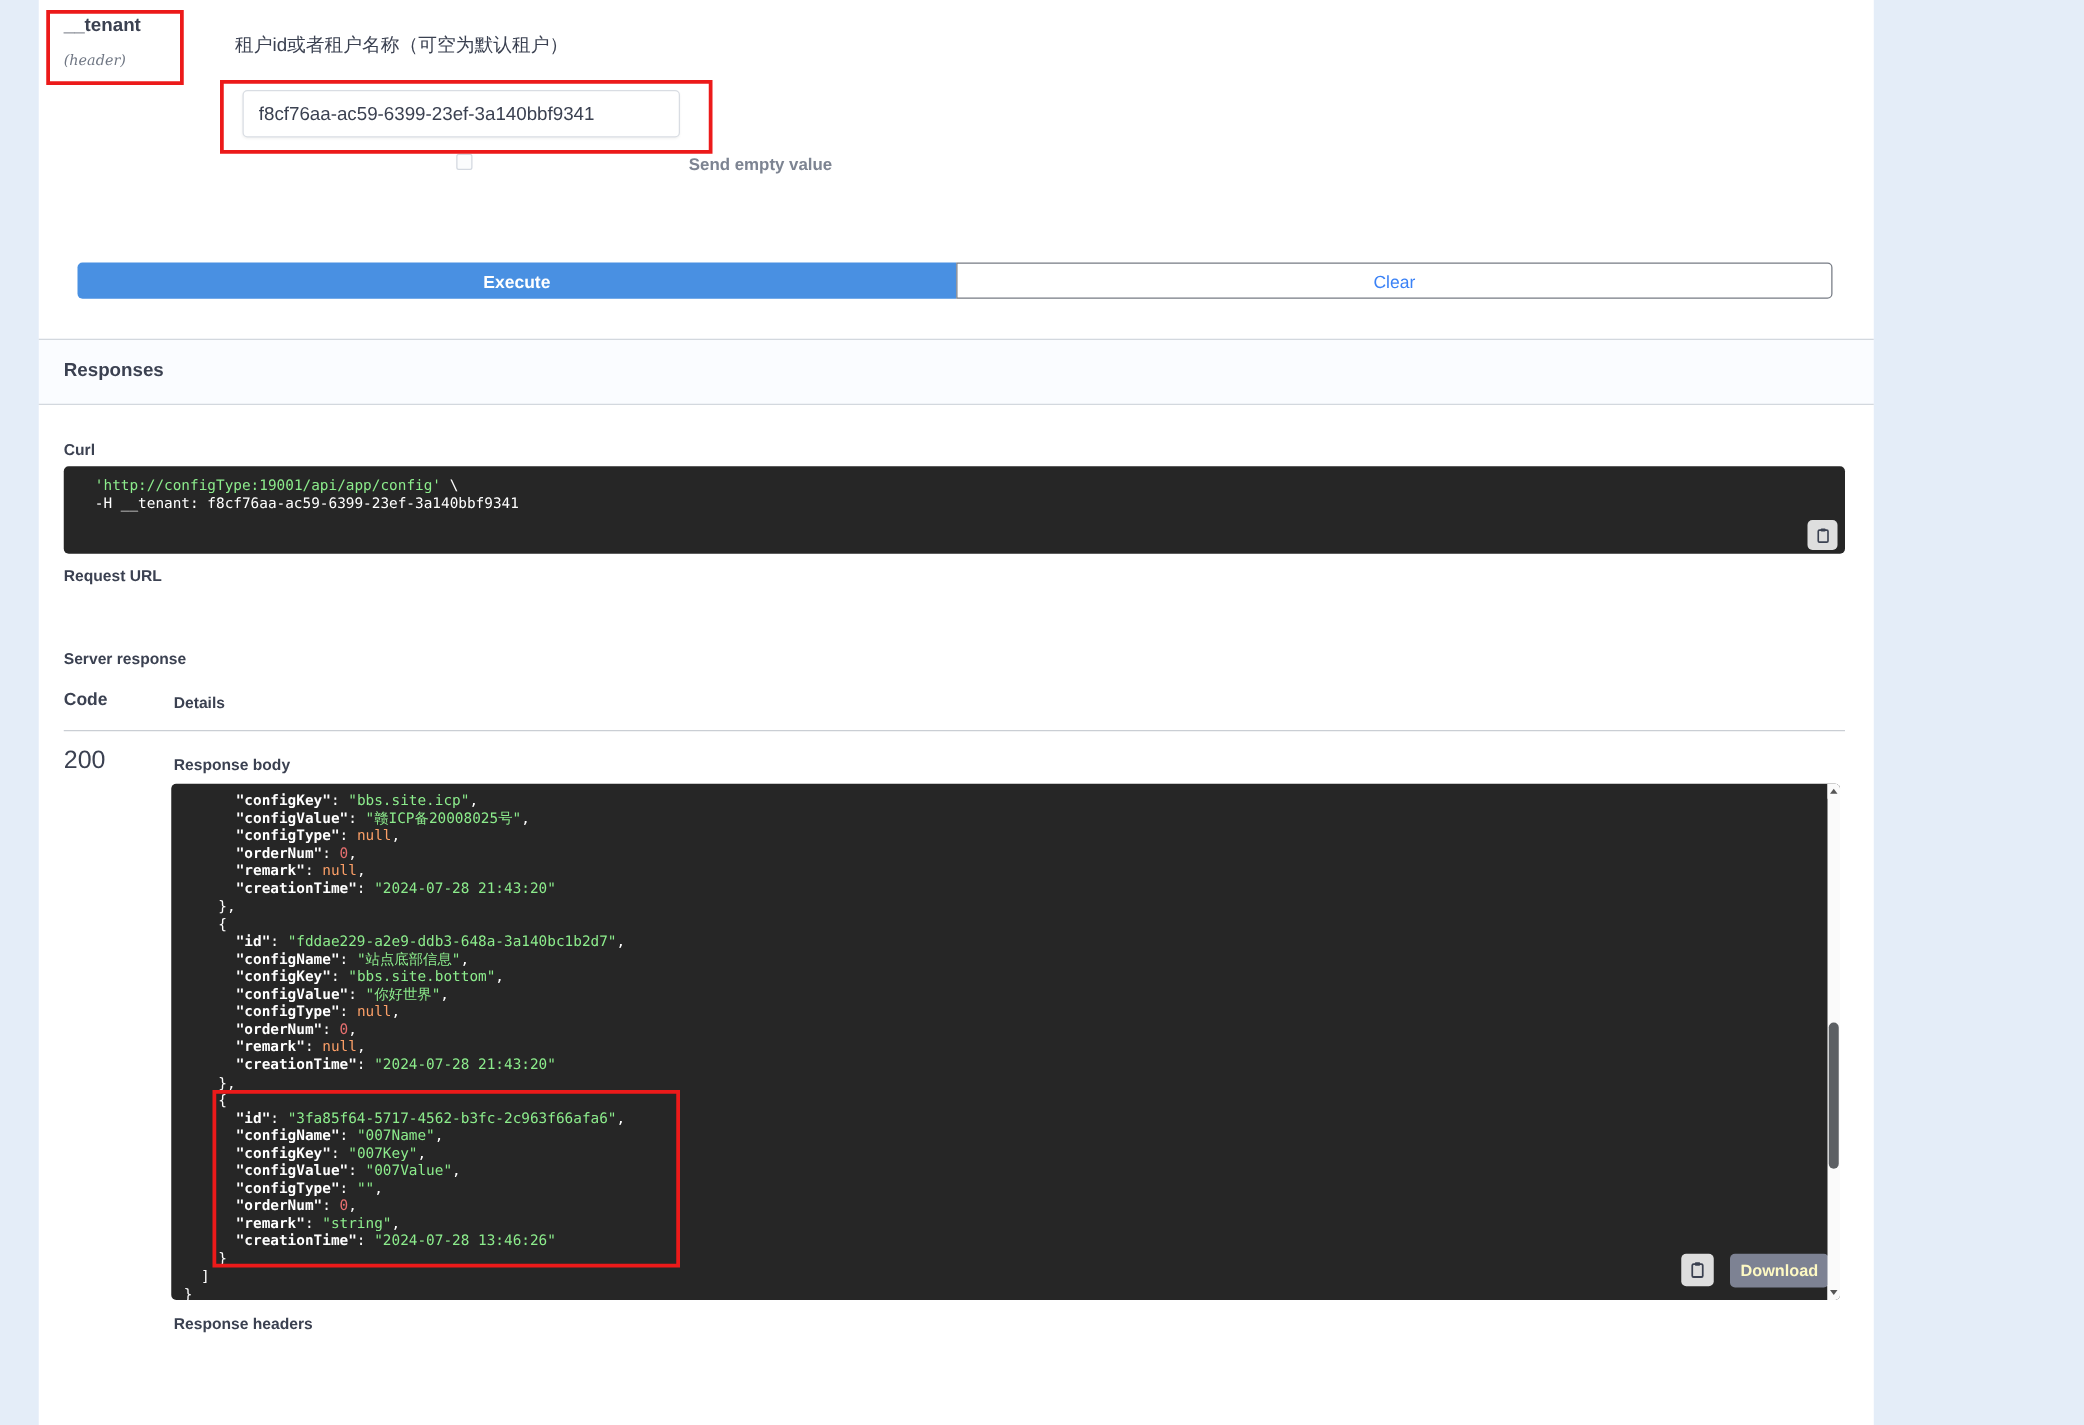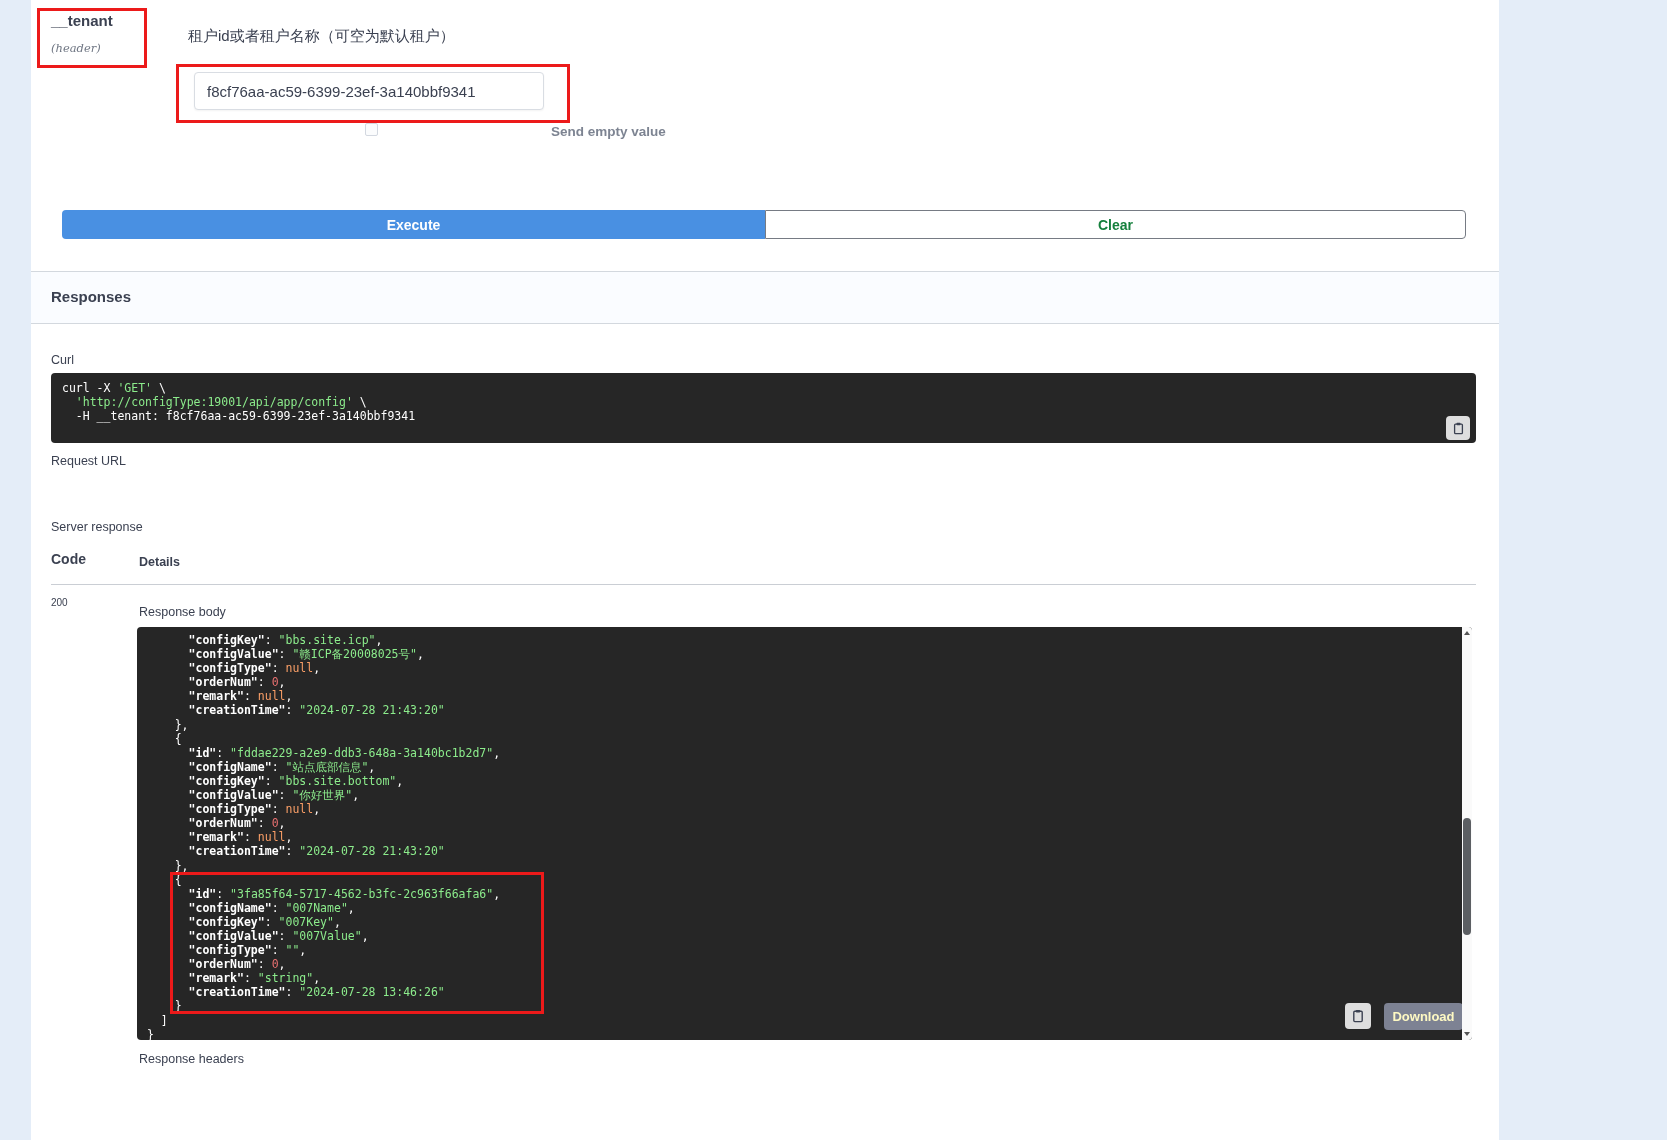--- a/index.html
+++ b/index.html
@@ -30,36 +30,36 @@
   .send-empty-label { position:absolute; left:551px; top:124px; font-size:13.5px; font-weight:bold; color:#7d8492; }
 
   .execute-btn {
     position:absolute; left:62px; top:210px; width:703px; height:29px;
     background:#4990e2; border:none; border-radius:4px 0 0 4px;
     color:#fff; font-weight:bold; font-size:14px; font-family:"Liberation Sans", sans-serif; cursor:pointer;
   }
   .clear-btn {
     position:absolute; left:765px; top:210px; width:701px; height:29px;
     background:#ffffff; border:1px solid #767b84; border-radius:0 4px 4px 0;
-    color:#15803d; font-weight:bold; font-size:14px; font-family:"Liberation Sans", sans-serif; cursor:pointer;
+    color:#3b82f6; font-weight:normal; font-size:14px; font-family:"Liberation Sans", sans-serif; cursor:pointer;
   }
 
   .responses-band { position:absolute; left:31px; top:271px; width:1468px; height:53px; border-top:1px solid #d3d8de; border-bottom:1px solid #d3d8de; background:rgba(97,175,254,0.03);text-align:center; }
   .responses-title { position:absolute; left:20px; top:16px; font-size:15px; font-weight:bold; }
 
-  .sec-label { position:absolute; font-size:12.5px; font-weight:normal; color:#3b4151; }
+  .sec-label { position:absolute; font-size:12.5px; font-weight:bold; color:#3b4151; }
   .lbl-curl { left:51px; top:353px; }
   .lbl-url { left:51px; top:454px; }
   .lbl-server { left:51px; top:520px; }
   .lbl-body { left:139px; top:605px; }
   .lbl-headers { left:139px; top:1052px; }
   .th-code { position:absolute; left:51px; top:551px; font-size:14px; font-weight:bold; }
   .th-details { position:absolute; left:139px; top:555px; font-size:12.5px; font-weight:bold; }
   .table-divider { position:absolute; left:51px; top:584px; width:1425px; border-top:1px solid #caced4; }
-  .status-code { position:absolute; left:51px; top:597px; font-size:10px; }
+  .status-code { position:absolute; left:51px; top:597px; font-size:20px; }
 
   .code-block {
     position:absolute; background:#262626; border-radius:4px; color:#ffffff;
     font-family:"DejaVu Sans Mono","Liberation Mono",monospace;
   }
   .curl-block { left:51px; top:373px; width:1425px; height:70px; padding:8px 44px 8px 11px; font-size:11.5px; line-height:14.2px; }
   .url-block  { left:51px; top:476px; width:1425px; height:33px; display:flex; align-items:center; padding:0 11px; font-size:12px; font-weight:bold; }
   .body-block { left:137px; top:627px; width:1335px; height:413px; padding:6px 30px 6px 10px; font-size:11.5px; line-height:14.1px; overflow:hidden; }
 
   .code-line { white-space:pre; }
@@ -118,21 +118,20 @@
   <button class="execute-btn">Execute</button>
   <button class="clear-btn">Clear</button>
 
   <div class="responses-band">
     <div class="responses-title">Responses</div>
   </div>
 
   <div class="sec-label lbl-curl">Curl</div>
   <div class="code-block curl-block">
     <div>
-        <div class="code-line"><span class="tok-plain">curl -X </span><span class="tok-str">'GET'</span><span class="tok-plain"> \</span></div>
         <div class="code-line"><span class="tok-plain">  </span><span class="tok-str">'http://configType:19001/api/app/config'</span><span class="tok-plain"> \</span></div>
         <div class="code-line"><span class="tok-plain">  -H __tenant: f8cf76aa-ac59-6399-23ef-3a140bbf9341</span></div>
       </div>
     <button class="copy-btn curl-copy">
       <span style="display:flex;">
         <svg viewBox="0 0 16 16" width="13" height="13">
           <rect x="3.2" y="2.6" width="9.6" height="11.8" rx="1.2" fill="none" stroke="#3b4151" stroke-width="1.6"></rect>
           <rect x="5.6" y="1" width="4.8" height="3" rx="0.8" fill="#3b4151"></rect>
         </svg>
       </span>

